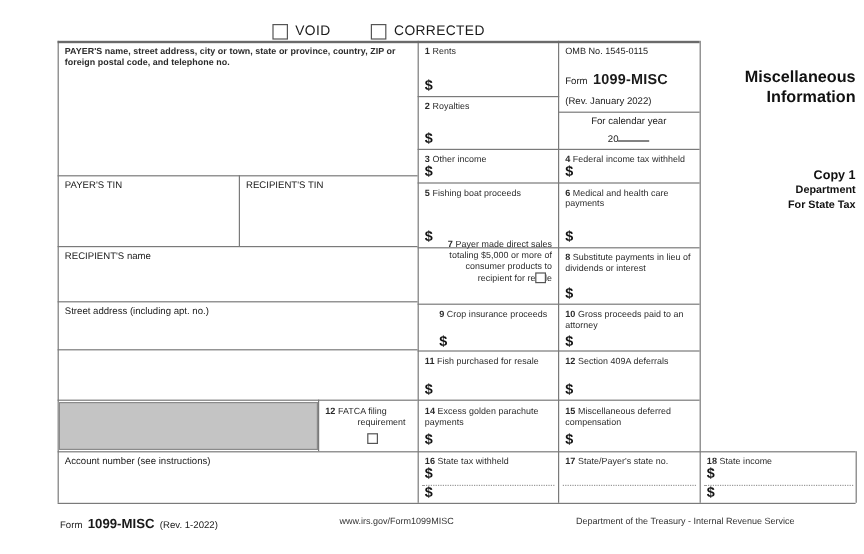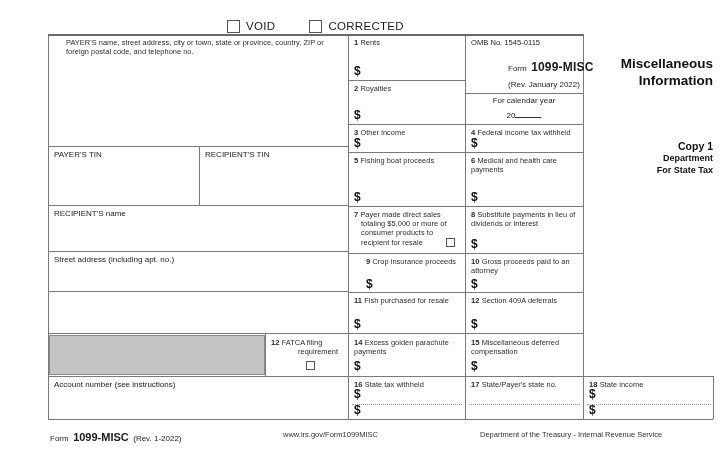--- a/index.html
+++ b/index.html
@@ -148,21 +148,21 @@
   </div>
 
   <div class="abs vline" style="left:48px; top:34px; height:385px;"></div>
   <div class="abs vline" style="left:348px; top:34px; height:385px;"></div>
   <div class="abs vline" style="left:465px; top:34px; height:385px;"></div>
   <div class="abs vline" style="left:583px; top:34px; height:385px;"></div>
   <div class="abs vline" style="left:713px; top:376px; height:43px;"></div>
 
   <div class="abs hline thick" style="left:48px; top:34px; width:535px;"></div>
 
-  <div class="abs cell" style="left:61px; top:35px; width:298px; height:110px;">
+  <div class="abs cell" style="left:49px; top:35px; width:298px; height:110px;font-weight:bold;">
     <div class="lbl" style="width:278px;">PAYER'S name, street address, city or town, state or province, country, ZIP or foreign postal code, and telephone no.</div>
   </div>
   <div class="abs hline" style="left:48px; top:146px; width:300px;"></div>
 
   <div class="abs cell" style="left:49px; top:147px; width:150px; height:57px;">
     <div class="lbl-lg">PAYER'S TIN</div>
   </div>
   <div class="abs vline" style="left:199px; top:146px; height:59px;"></div>
   <div class="abs cell" style="left:200px; top:147px; width:147px; height:57px;">
     <div class="lbl-lg">RECIPIENT'S TIN</div>
@@ -212,21 +212,21 @@
   </div>
   <div class="abs hline" style="left:348px; top:152px; width:235px;"></div>
 
   <div class="abs cell" style="left:349px; top:153px; width:115px; height:52px;">
     <div class="lbl"><span class="boxnum">5</span>
       <span>Fishing boat proceeds</span></div>
     <div class="dollar abs" style="left:5px; top:38px;">$</div>
   </div>
   <div class="abs hline" style="left:348px; top:206px; width:235px;"></div>
 
-  <div class="abs cell" style="left:349px; top:207px; width:115px; height:45px;">
+  <div class="abs cell" style="left:349px; top:196px; width:115px; height:45px;text-align:right;">
     <div class="lbl"><span class="boxnum">7</span>
       <span>Payer made direct sales</span></div>
     <div class="lbl" style="padding-left:7px;">totaling $5,000 or more of</div>
     <div class="lbl" style="padding-left:7px;">consumer products to</div>
     <div class="lbl" style="padding-left:7px;">recipient for resale</div>
     <span class="inline-cb abs" style="left:97px; top:31px;"></span>
   </div>
   <div class="abs hline" style="left:348px; top:253px; width:235px;"></div>
 
   <div class="abs cell" style="left:361px; top:254px; width:115px; height:38px;">
@@ -269,21 +269,21 @@
 
   <div class="abs cell" style="left:466px; top:293px; width:116px; height:40px;">
     <div class="lbl"><span class="boxnum">12</span>
       <span>Section 409A deferrals</span></div>
     <div class="dollar abs" style="left:5px; top:25px;">$</div>
   </div>
 
   <div class="abs cell" style="left:466px; top:35px; width:116px; height:20px;">
     <div class="omb">OMB No. 1545-0115</div>
   </div>
-  <div class="abs" style="left:466px; top:57px; width:116px; height:30px;margin-left:37px;">
+  <div class="abs" style="left:466px; top:57px; width:116px; height:30px;">
     <div style="padding-left:5px;">
       <span class="formline">Form</span>
       <span class="formbig">1099-MISC</span>
     </div>
     <div class="formline" style="padding-left:5px; padding-top:5px;">(Rev. January 2022)</div>
   </div>
   <div class="abs hline" style="left:465px; top:93px; width:118px;"></div>
   <div class="abs centered" style="left:466px; top:96px; width:116px;">
     <div class="formline">For calendar year</div>
     <div class="formline" style="padding-top:4px;">

